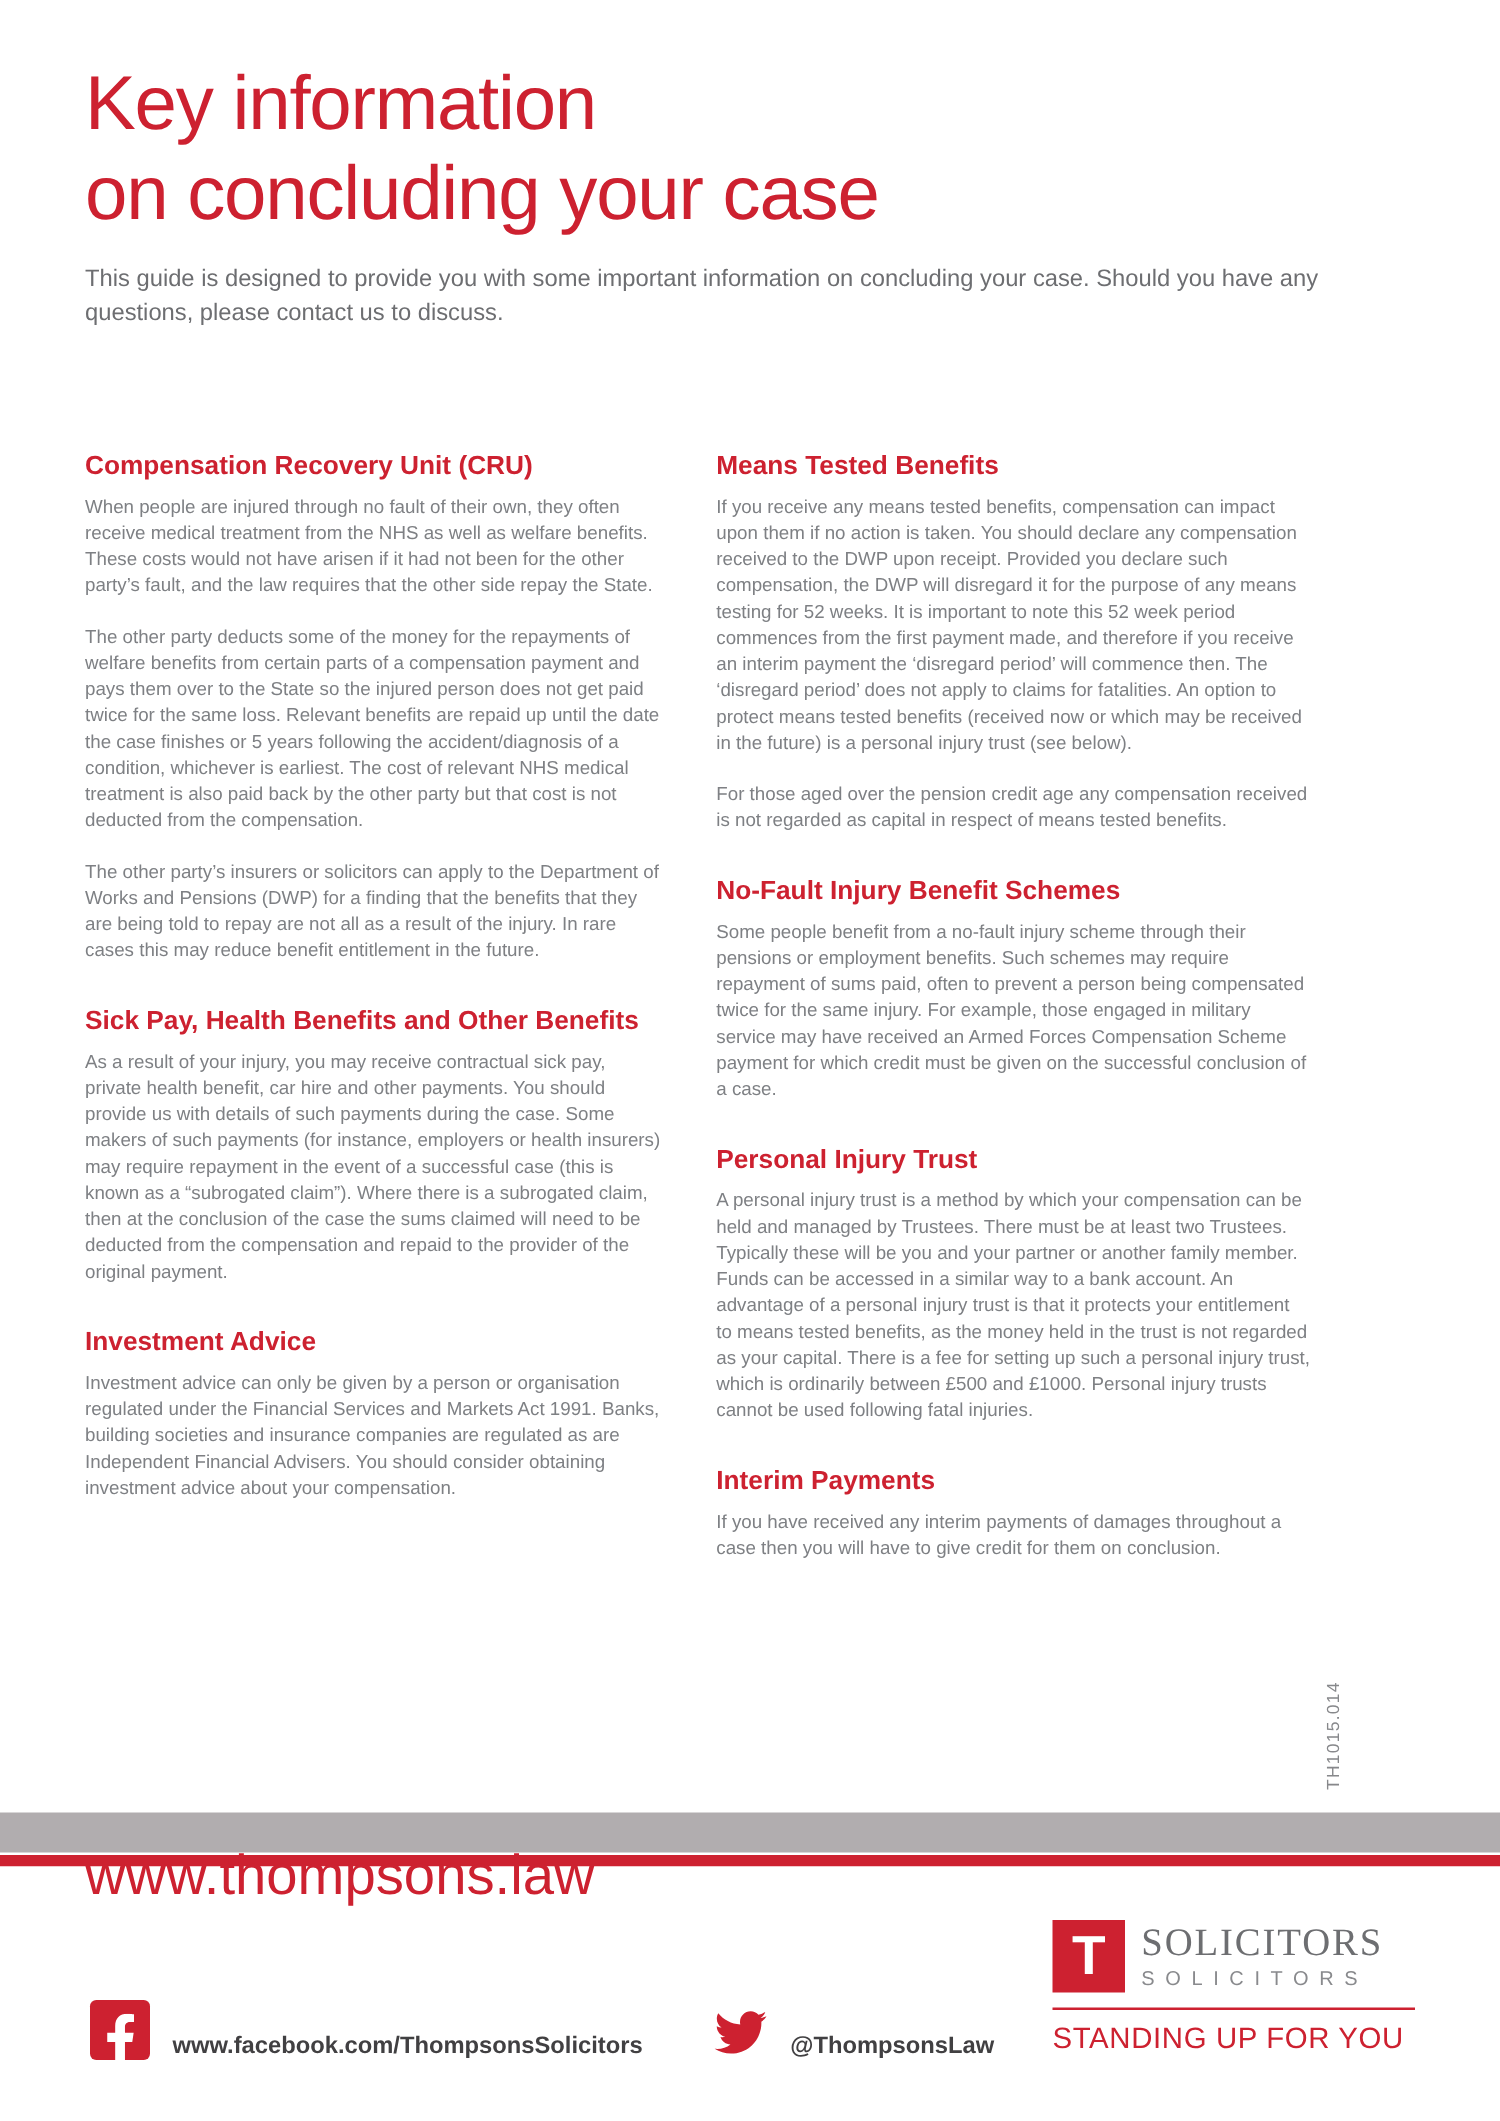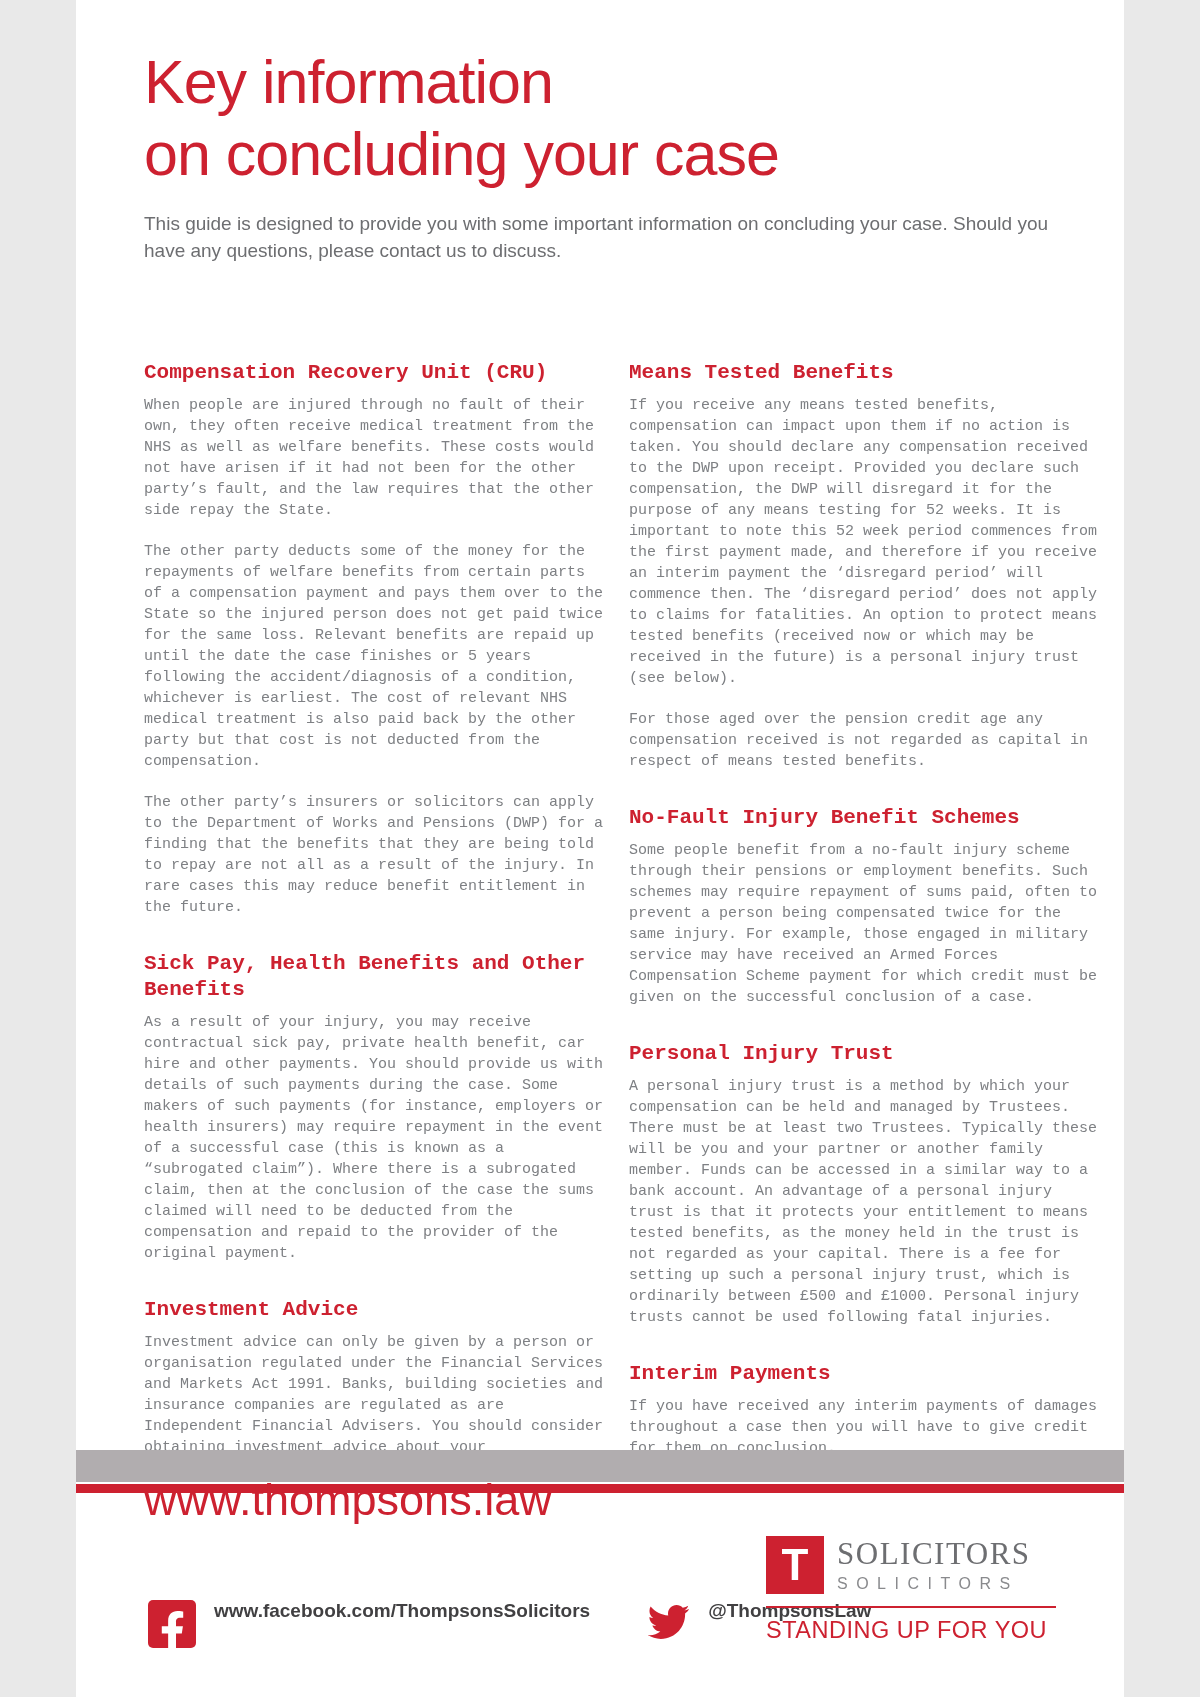--- a/index.html
+++ b/index.html
@@ -1,18 +1,18 @@
 <!DOCTYPE html>
 <html style="--red: #cd2130; --bargray: #b1adaf; --body: #7e8084; --gray-dark: #6d6e71; --dark: #414042;"><head>
 <meta charset="utf-8">
 <style>
   html,body{margin:0;padding:0;background:#e9e9e9;}
   .page{
     position:relative;
-    width:1048px;height:1697px;
+    width:1200px;height:1697px;
     margin:0 auto;
     background:#ffffff;
     font-family:"Liberation Sans",sans-serif;
     overflow:hidden;
   }
   .content{padding:0 68px;}
   h1{
     margin:0;padding-top:46px;
     font-size:61px;line-height:72px;
     font-weight:400;letter-spacing:-1px;
@@ -21,22 +21,21 @@
   .intro{
     margin:20px 0 0 0;
     max-width:1000px;
     font-size:19px;line-height:27px;
     font-weight:400;
     color:var(--gray-dark);
   }
   .columns{
     display:flex;
     margin-top:96px;
-    gap:20px;
-    font-family:Liberation Mono, monospace;
+    gap:40px;
   }
   .col-left{width:465px;flex:0 0 465px;}
   .col-right{width:475px;flex:0 0 475px;}
   section + section{margin-top:33px;}
   h2{
     margin:0 0 9px 0;
     font-size:21px;line-height:26px;
     font-weight:700;
     color:var(--red);
   }
@@ -65,21 +64,21 @@
     top:1484px;height:9px;
     background:var(--red);
   }
   .site-url{
     position:absolute;left:68px;top:1475px;
     font-size:45px;line-height:50px;
     color:var(--red);font-weight:400;
   }
   .social-row{
     position:absolute;left:72px;top:1600px;
-    display:flex;align-items:flex-start;
+    display:flex;align-items:flex-end;
   }
   .fb-icon{
     width:48px;height:48px;
     background:var(--red);
     border-radius:5px;
     display:flex;justify-content:center;align-items:flex-end;
     overflow:hidden;
   }
   .fb-icon svg{display:block;height:40px;width:auto;margin-bottom:-3px;}
   .fb-label{margin-left:18px;font-size:19px;font-weight:700;color:var(--dark);}

